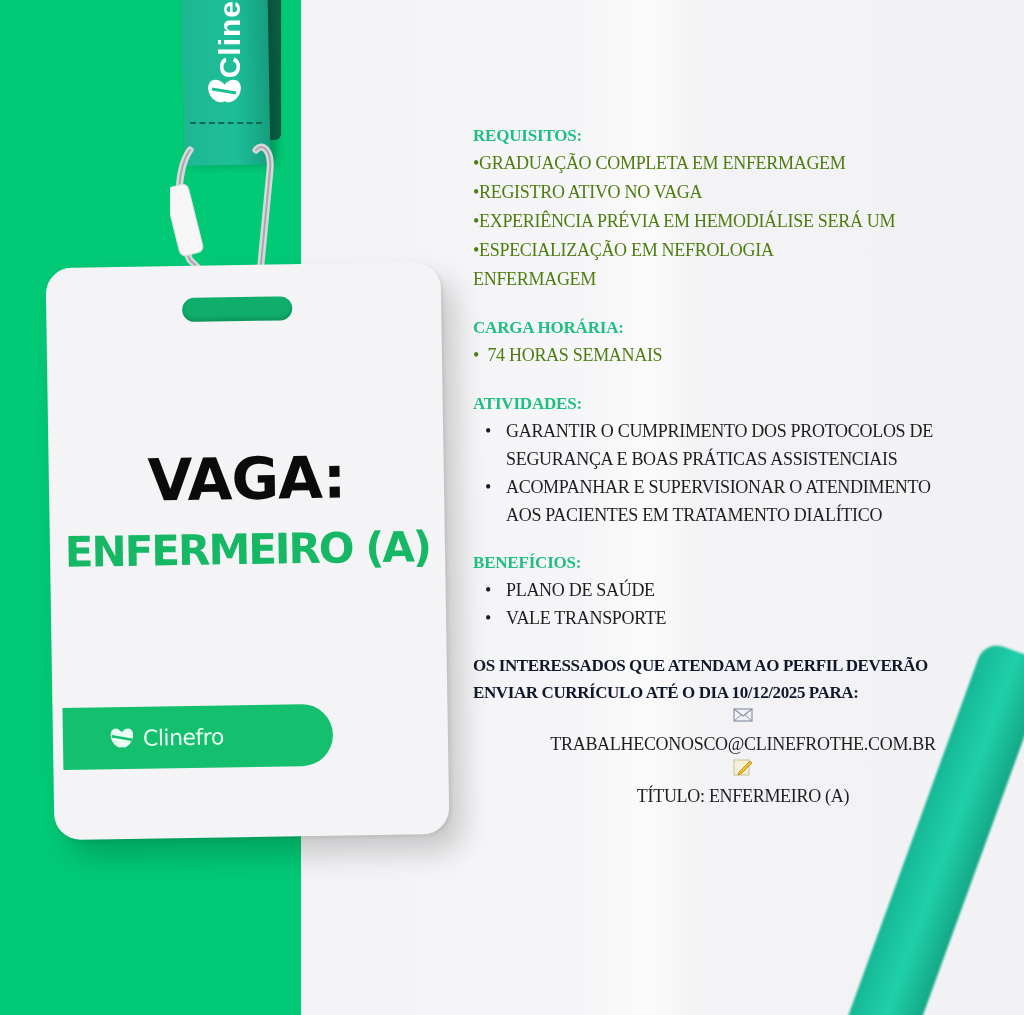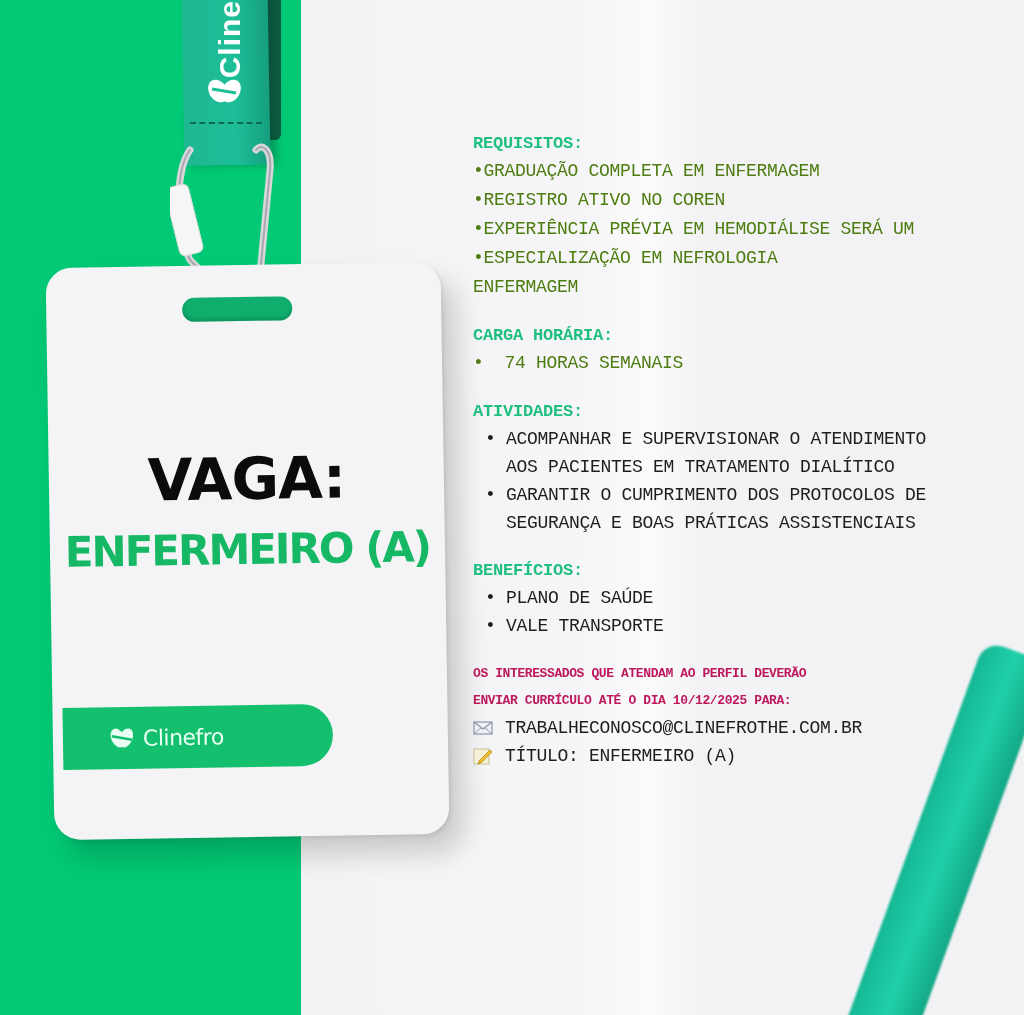--- a/index.html
+++ b/index.html
@@ -76,36 +76,36 @@
       position: absolute; left: 10px; top: 440px; width: 270px; height: 62px;
       background: #14c06d; border-radius: 0 32px 32px 0;
       display: flex; align-items: center; padding-left: 46px; gap: 8px;
     }
     .brand-pill .brand-name {
       color: #e9fff3; font-size: 22px; font-family: "DejaVu Sans", sans-serif;
       letter-spacing: -0.5px;
     }
     
     .content {
-      position: absolute; left: 473px; top: 130px; width: 540px;
-      font-family: Liberation Mono, monospace; color: #202124;
+      position: absolute; left: 473px; top: 122px; width: 540px;
+      font-family: Liberation Serif, serif; color: #202124;
     }
     .section { margin-bottom: 20px; }
     .section-title {
       color: #1fbf80; font-weight: bold; font-size: 17px; letter-spacing: -0.2px;
       line-height: 27px;
     }
     .line { font-size: 18px; line-height: 29px; letter-spacing: -0.3px; color: #4d7c0f; }
     .line.bul::before { content: "\2022 "; }
     .ind-item { font-size: 18px; line-height: 28px; letter-spacing: -0.3px; color: #1e1e20; padding-left: 33px; position: relative; }
     .ind-item::before { content: "\2022"; position: absolute; left: 12px; top: 0; }
     .call {
-      color: #be185d; font-weight: bold; font-size: 13px; line-height: 27px; letter-spacing: -0.4px;
-    }
-    .contact-line { font-size: 18px; line-height: 28px; letter-spacing: -0.3px; color: #1e1e20; display: flex; align-items: center; gap: 12px; }
+      color: #0f172a; font-weight: bold; font-size: 17px; line-height: 27px; letter-spacing: -0.4px;
+    }
+    .contact-line { font-size: 18px; line-height: 28px; letter-spacing: -0.3px; color: #1e1e20; display: flex; align-items: center; gap: 6px; flex-direction: column; }
     .emoji-box { width: 20px; height: 18px; display: inline-block; position: relative; }
     
     .deco-strap {
       position: absolute; left: 985px; top: 640px; width: 70px; height: 440px;
       background: linear-gradient(90deg, #16b896, #1fd0aa 50%, #14a887);
       transform: rotate(20deg); transform-origin: top left;
       border-radius: 20px;
       filter: blur(1px);
     }
   </style>
@@ -147,40 +147,40 @@
     </svg>
     <span class="brand-name">Clinefro</span>
   </div>
 </div>
 
 <div class="content">
 
   <div class="section">
     <div class="section-title">REQUISITOS:</div>
     <div class="line bul">GRADUAÇÃO COMPLETA EM ENFERMAGEM</div>
-    <div class="line bul">REGISTRO ATIVO NO COREN</div>
+    <div class="line bul">REGISTRO ATIVO NO VAGA</div>
     <div class="line bul">EXPERIÊNCIA PRÉVIA EM HEMODIÁLISE SERÁ UM</div>
     <div class="line bul">ESPECIALIZAÇÃO EM NEFROLOGIA</div>
     <div class="line">ENFERMAGEM</div>
   </div>
 
   <div class="section">
     <div class="section-title">CARGA HORÁRIA:</div>
     <div class="line">•&nbsp;&nbsp;<span>74 HORAS SEMANAIS</span></div>
   </div>
 
   <div class="section">
     <div class="section-title">ATIVIDADES:</div>
     <div class="ind-item">
+      <div>GARANTIR O CUMPRIMENTO DOS PROTOCOLOS DE</div>
+      <div>SEGURANÇA E BOAS PRÁTICAS ASSISTENCIAIS</div>
+    </div>
+    <div class="ind-item">
       <div>ACOMPANHAR E SUPERVISIONAR O ATENDIMENTO</div>
       <div>AOS PACIENTES EM TRATAMENTO DIALÍTICO</div>
-    </div>
-    <div class="ind-item">
-      <div>GARANTIR O CUMPRIMENTO DOS PROTOCOLOS DE</div>
-      <div>SEGURANÇA E BOAS PRÁTICAS ASSISTENCIAIS</div>
     </div>
   </div>
 
   <div class="section">
     <div class="section-title">BENEFÍCIOS:</div>
     <div class="ind-item">PLANO DE SAÚDE</div>
     <div class="ind-item">VALE TRANSPORTE</div>
   </div>
 
   <div class="section">

